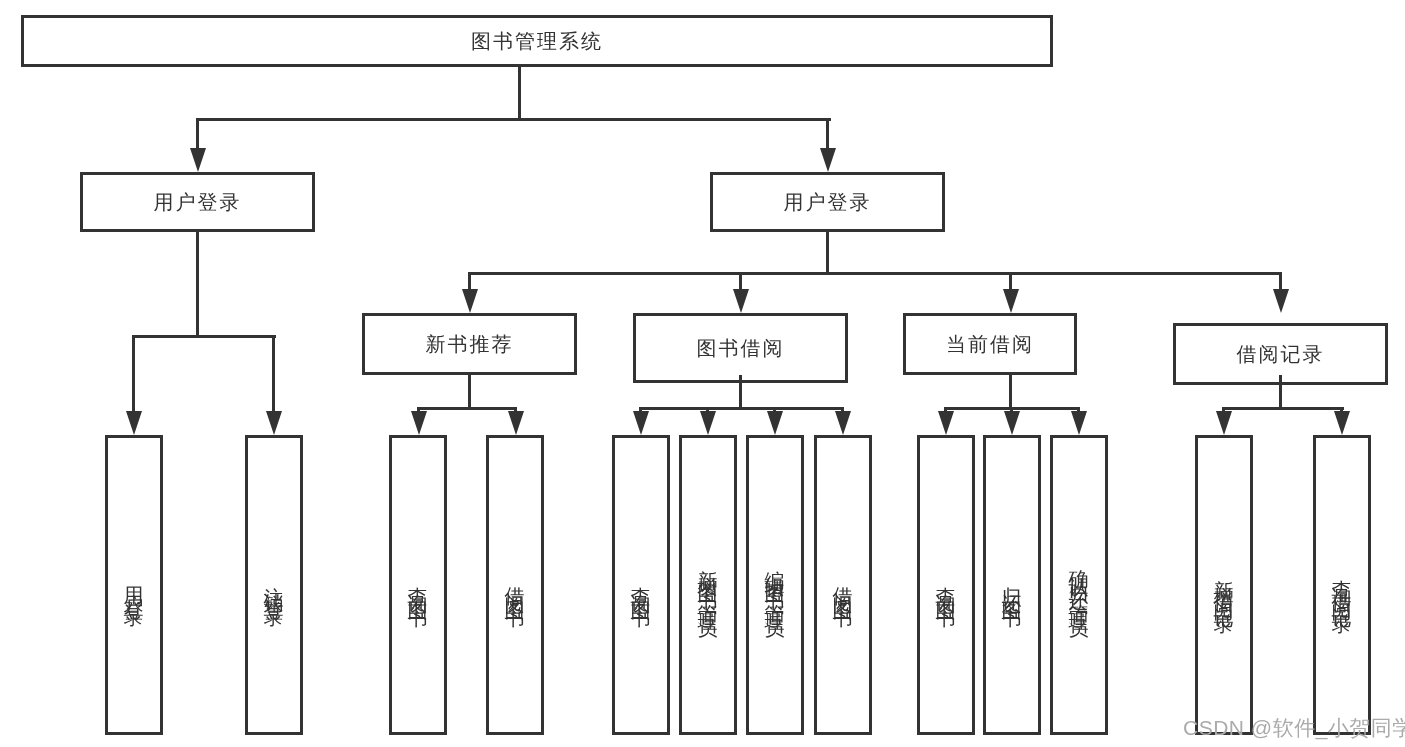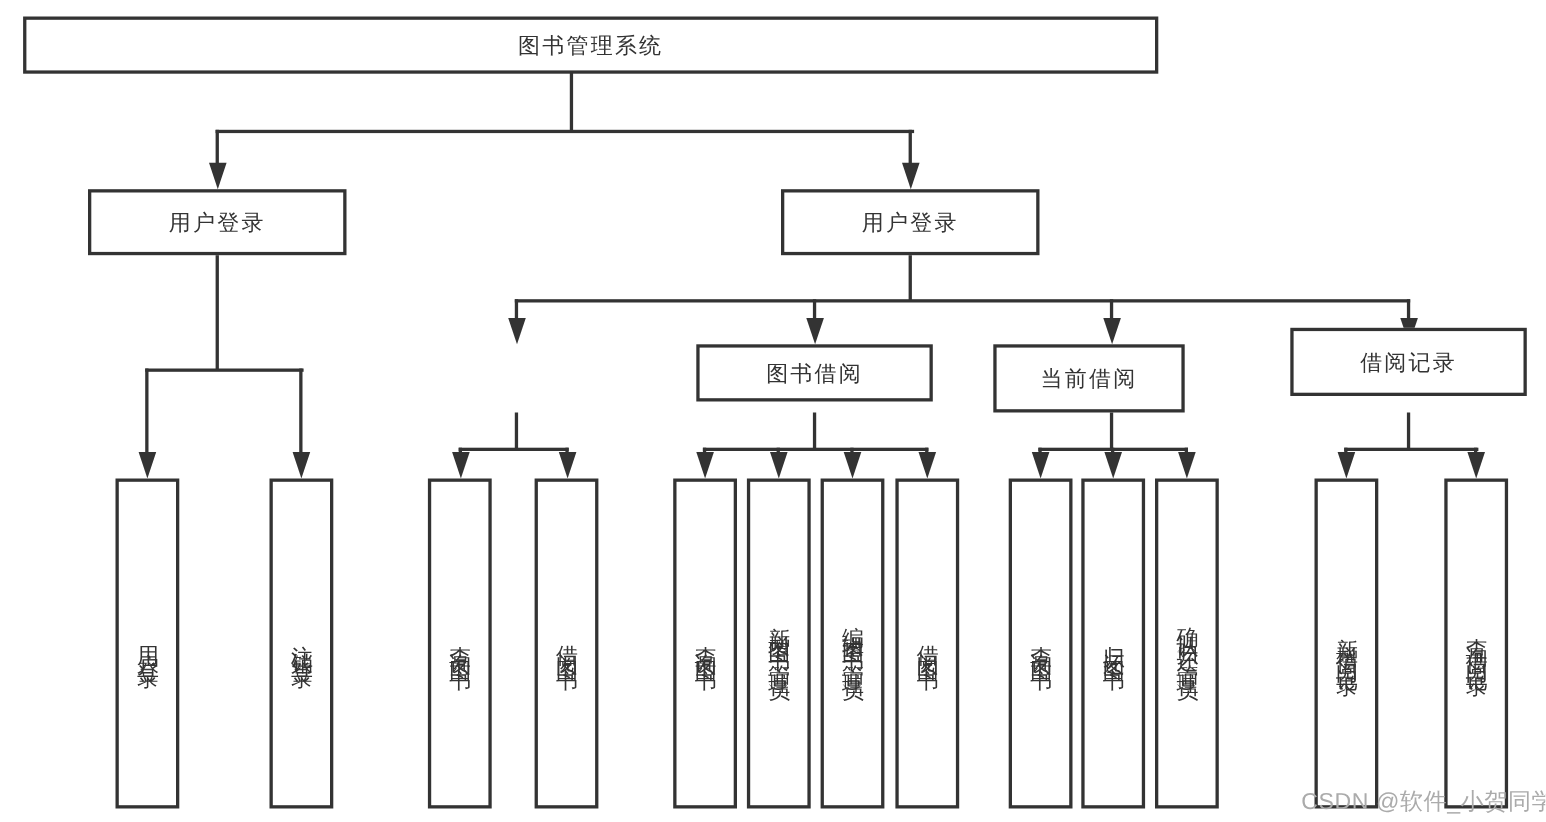--- a/index.html
+++ b/index.html
@@ -68,27 +68,30 @@
   <div class="line" style="left:468px;top:272px;width:814px;height:3px"></div>
   <div class="line" style="left:468px;top:272px;width:3px;height:20px"></div>
   <div class="line" style="left:739px;top:272px;width:3px;height:20px"></div>
   <div class="line" style="left:1009px;top:272px;width:3px;height:20px"></div>
   <div class="line" style="left:1279px;top:272px;width:3px;height:20px"></div>
   <div class="arrow" style="left:462px;top:289px"></div>
   <div class="arrow" style="left:733px;top:289px"></div>
   <div class="arrow" style="left:1003px;top:289px"></div>
   <div class="arrow" style="left:1273px;top:289px"></div>
 
-  <div class="box hbox" style="left:633px;top:313px;width:215px;height:52px">
+  <div class="box hbox" style="left:362px;top:313px;width:215px;height:62px">
+    <span>新书推荐</span>
+  </div>
+  <div class="box hbox" style="left:633px;top:313px;width:215px;height:70px">
     <span>图书借阅</span>
   </div>
   <div class="box hbox" style="left:903px;top:313px;width:174px;height:62px">
     <span>当前借阅</span>
   </div>
-  <div class="box hbox" style="left:1173px;top:298px;width:215px;height:62px">
+  <div class="box hbox" style="left:1173px;top:323px;width:215px;height:62px">
     <span>借阅记录</span>
   </div>
 
   <div class="line" style="left:468px;top:375px;width:3px;height:34px"></div>
   <div class="line" style="left:417px;top:407px;width:100px;height:3px"></div>
   <div class="line" style="left:417px;top:407px;width:3px;height:8px"></div>
   <div class="line" style="left:514px;top:407px;width:3px;height:8px"></div>
   <div class="arrow" style="left:411px;top:411px"></div>
   <div class="arrow" style="left:508px;top:411px"></div>
 

